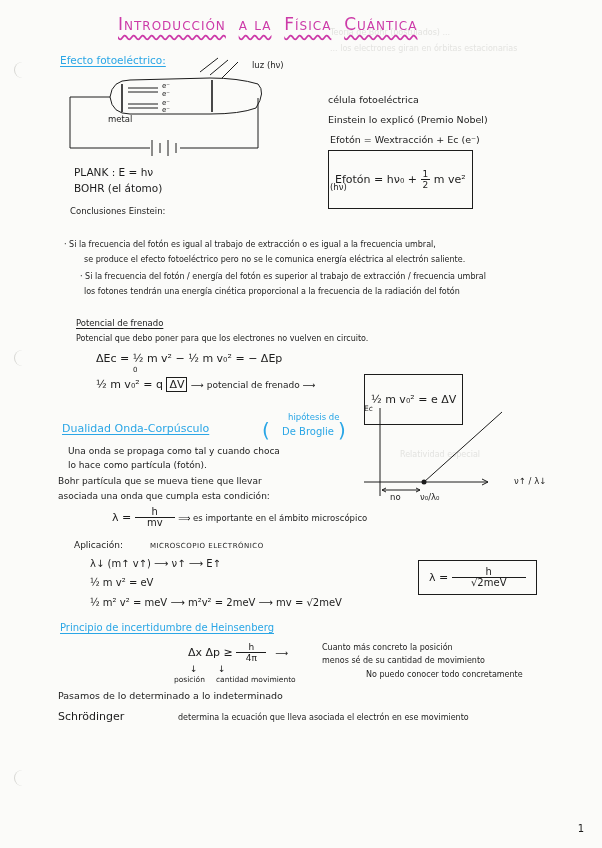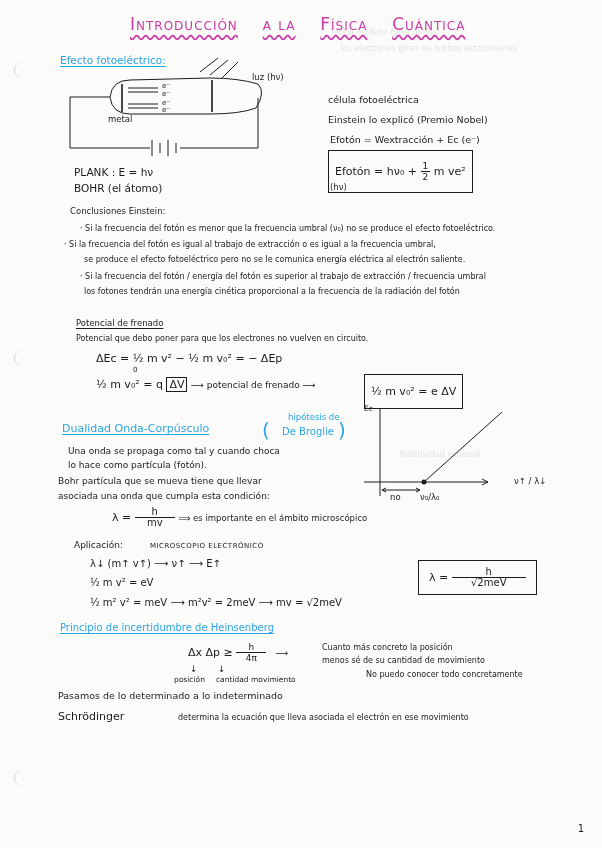--- a/index.html
+++ b/index.html
@@ -11,26 +11,26 @@
       position: relative;
     }
     .page { position: absolute; inset: 0; }
     .ghost { position: absolute; color: #e3e3e0; font-size: 8px; white-space: nowrap; }
     .hole { position: absolute; left: 14px; width: 16px; height: 16px; border-radius: 50%; border-left: 1.5px solid #d6d6d2; }
     .t { position: absolute; white-space: nowrap; font-size: 9.5px; }
     .title {
       left: 118px; top: 14px; font-size: 17px; letter-spacing: 1px;
       color: #cc3aa8; font-variant: small-caps; font-family: "DejaVu Sans", sans-serif;
     }
-    .title span { text-decoration: underline wavy #cc3aa8; text-underline-offset: 4px; margin-left: 12px; }
+    .title span { text-decoration: underline wavy #cc3aa8; text-underline-offset: 4px; }
     .blue { color: #2aa6e6; }
     .sec { font-size: 10.5px; text-decoration: underline; text-underline-offset: 2px; }
     .small { font-size: 8.5px; }
     .eq { font-size: 11px; }
-    .boxed { border: 1.3px solid #1c1c1c; padding: 10px 6px; }
+    .boxed { border: 1.3px solid #1c1c1c; padding: 18px 6px; }
     .frac { display: inline-flex; flex-direction: column; align-items: center; vertical-align: middle; font-size: 9px; line-height: 10px; }
     .frac .num { border-bottom: 1px solid #1c1c1c; padding: 0 2px; }
     svg { position: absolute; overflow: visible; }
     .pnum { position: absolute; right: 18px; bottom: 14px; font-size: 10px; }
   </style>
 </head>
 <body>
 
 <div class="page">
 
@@ -64,21 +64,21 @@
         <line x1="128" y1="108" x2="158" y2="108"></line>
 
       <polyline points="110,97 70,97 70,148 150,148"></polyline>
       <polyline points="180,148 258,148 258,98"></polyline>
       <line x1="152" y1="140" x2="152" y2="156"></line>
         <line x1="160" y1="143" x2="160" y2="153"></line>
       <line x1="168" y1="140" x2="168" y2="156"></line>
         <line x1="176" y1="143" x2="176" y2="153"></line>
     </g>
   </svg>
-  <div class="t small" style="left:242px;top:72px;padding-left:10px;">luz (hν)</div>
+  <div class="t small" style="left:242px;top:60px;padding-left:10px;">luz (hν)</div>
   <div class="t small" style="left:162px;top:82px;font-size:7px;">e⁻</div>
   <div class="t small" style="left:162px;top:90px;font-size:7px;">e⁻</div>
   <div class="t small" style="left:162px;top:99px;font-size:7px;">e⁻</div>
   <div class="t small" style="left:162px;top:106px;font-size:7px;">e⁻</div>
   <div class="t small" style="left:100px;top:114px;padding-left:8px;">metal</div>
 
   <div class="t" style="left:328px;top:94px;">célula fotoeléctrica</div>
   <div class="t" style="left:328px;top:114px;">Einstein lo explicó  (Premio Nobel)</div>
   <div class="t" style="left:330px;top:134px;">Efotón = Wextracción + Ec (e⁻)</div>
   <div class="t boxed eq" style="left:328px;top:150px;">
@@ -88,21 +88,20 @@
         <span>2</span>
       </span>
     <span>m ve²</span>
   </div>
   <div class="t small" style="left:330px;top:182px;">(hν)</div>
 
   <div class="t" style="left:74px;top:166px;font-size:10.5px;">PLANK :  E = hν</div>
   <div class="t" style="left:74px;top:182px;font-size:10.5px;">BOHR  (el átomo)</div>
 
   <div class="t small" style="left:70px;top:206px;">Conclusiones Einstein:</div>
-  <div class="t small" style="left:80px;top:224px;font-size:8px;">· Si la frecuencia del fotón es menor que la frecuencia umbral (ν₀) no se produce el efecto fotoeléctrico.</div>
   <div class="t small" style="left:64px;top:240px;font-size:8px;">· Si la frecuencia del fotón es igual al trabajo de extracción o es igual a la frecuencia umbral,</div>
   <div class="t small" style="left:84px;top:255px;font-size:8px;">se produce el efecto fotoeléctrico pero no se le comunica energía eléctrica al electrón saliente.</div>
   <div class="t small" style="left:80px;top:272px;font-size:8px;">· Si la frecuencia del fotón / energía del fotón es superior al trabajo de extracción / frecuencia umbral</div>
   <div class="t small" style="left:84px;top:287px;font-size:8px;">los fotones tendrán una energía cinética proporcional a la frecuencia de la radiación del fotón</div>
 
   <div class="t small sec" style="left:76px;top:318px;font-size:8.5px;">Potencial de frenado</div>
   <div class="t small" style="left:76px;top:334px;font-size:8px;">Potencial que debo poner para que los electrones no vuelven en circuito.</div>
   <div class="t eq" style="left:96px;top:352px;">ΔEc = ½ m v² − ½ m v₀² = − ΔEp</div>
   <div class="t small" style="left:133px;top:366px;font-size:7px;">0</div>
   <div class="t eq" style="left:96px;top:378px;">

